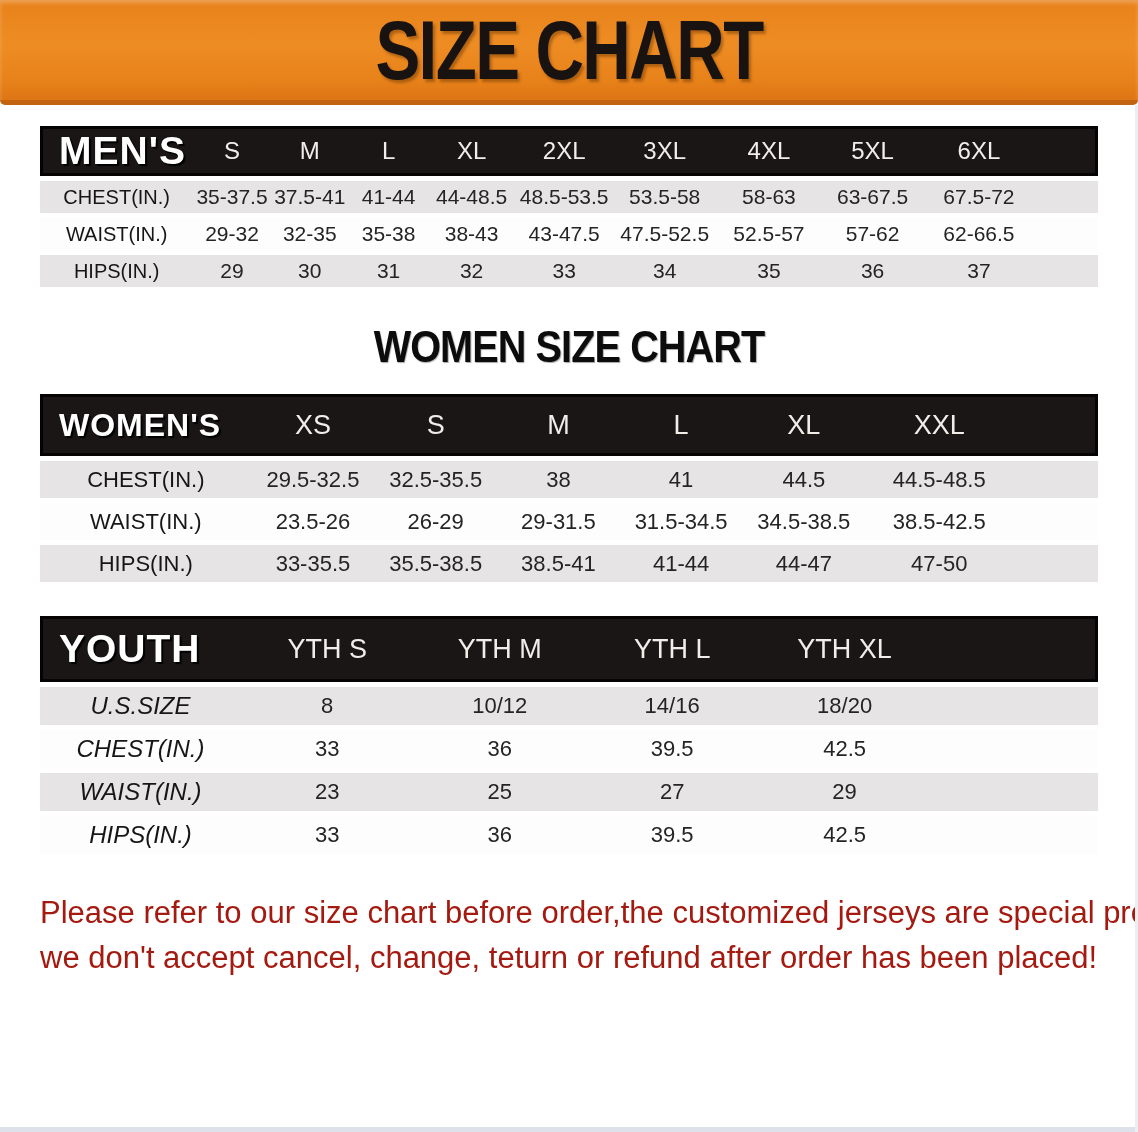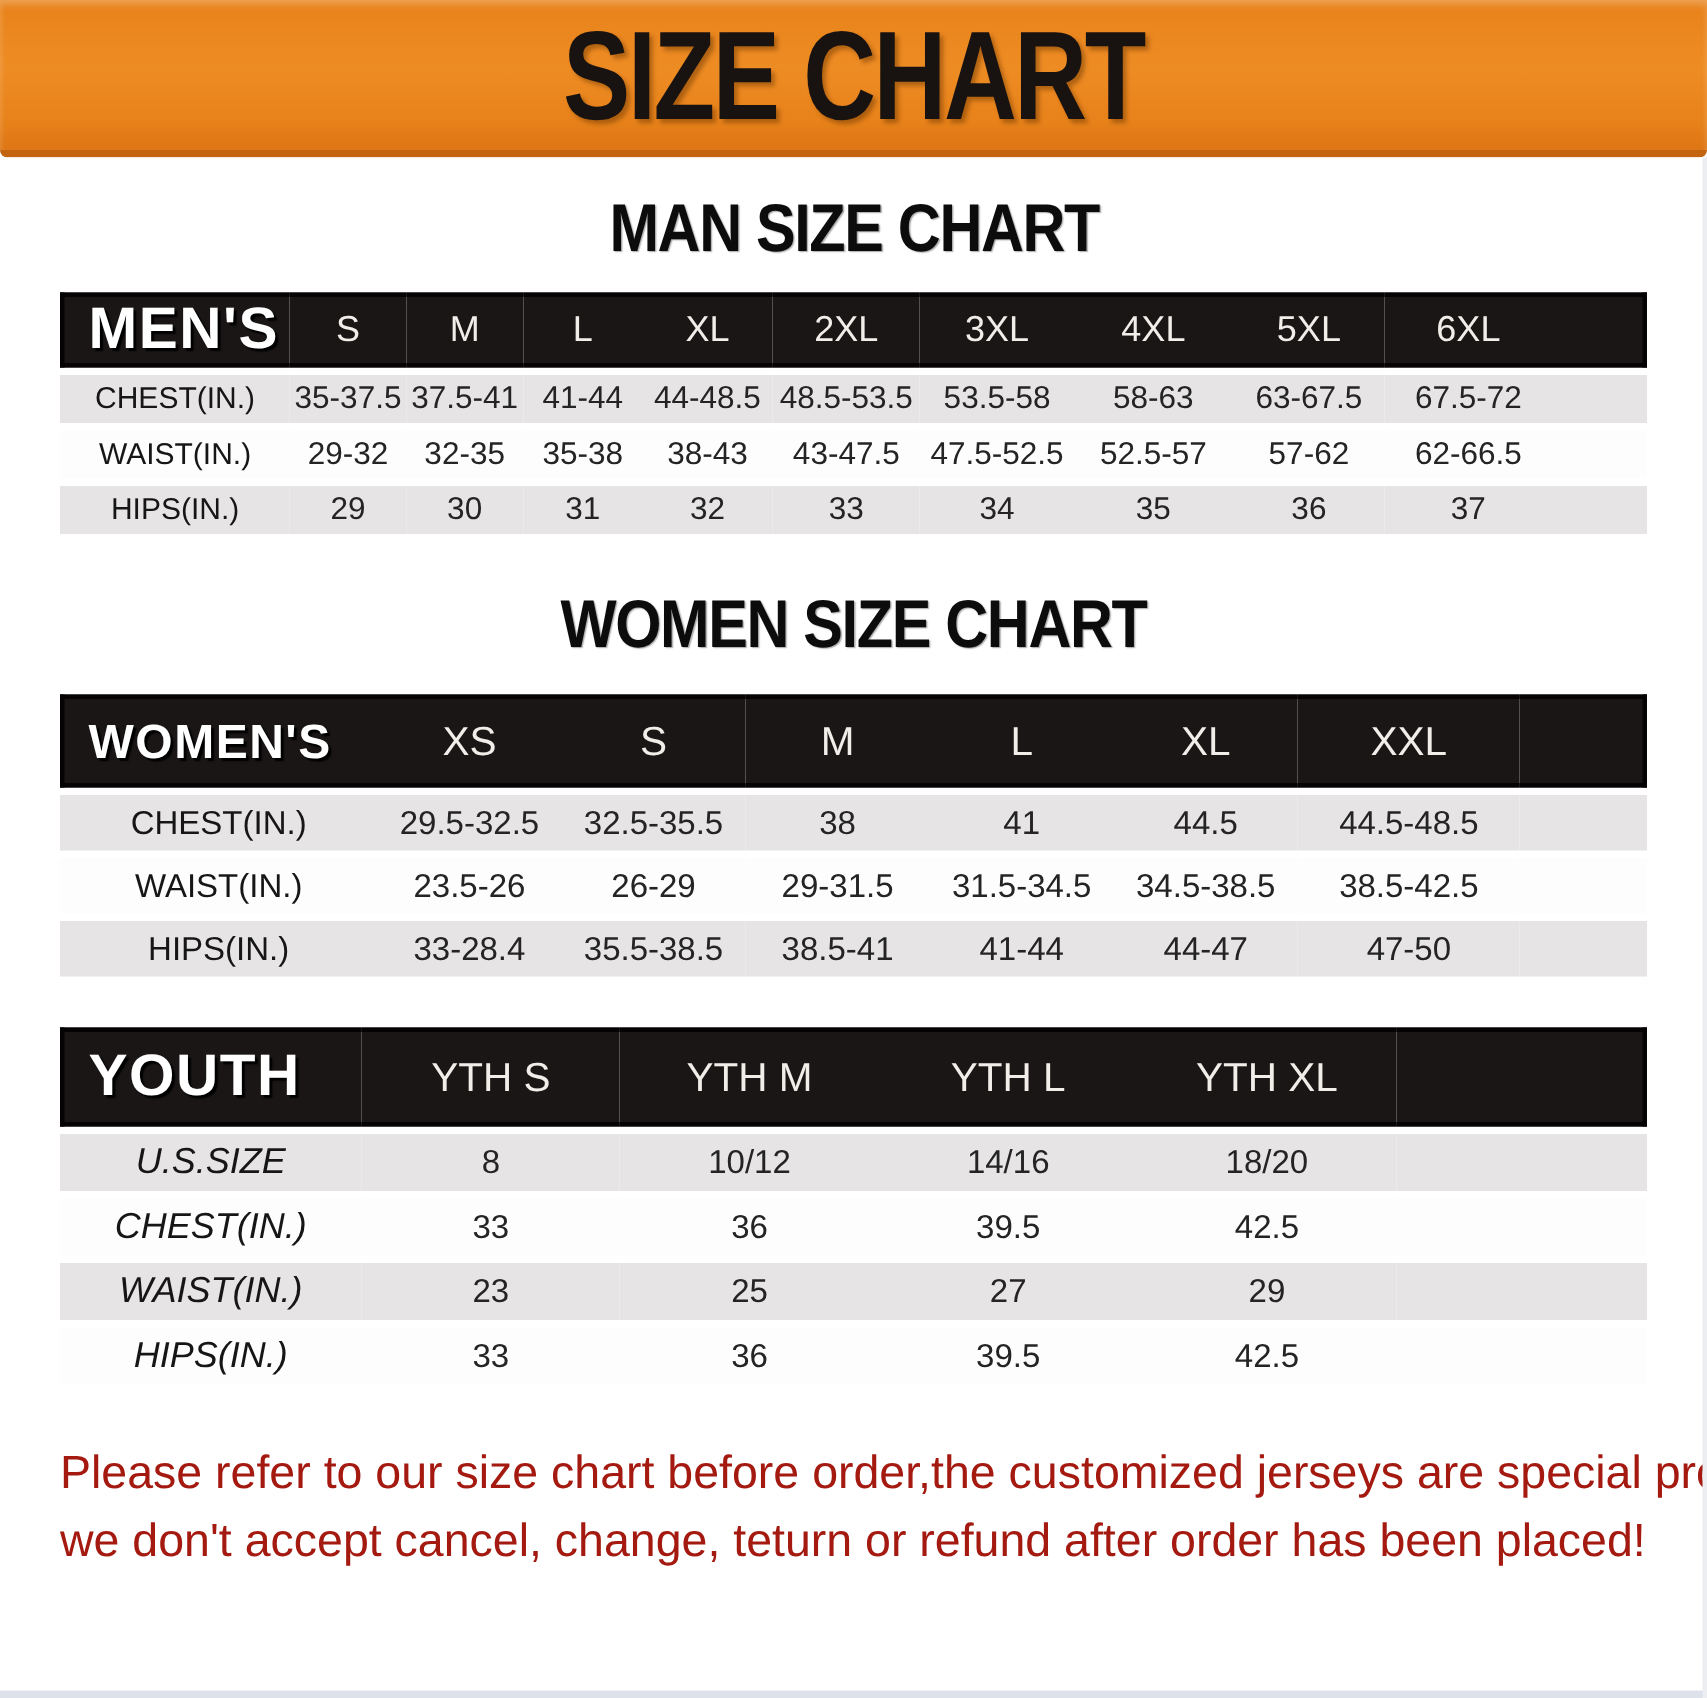--- a/index.html
+++ b/index.html
@@ -135,23 +135,20 @@
   }
 </style>
 </head>
 <body>
 
 <div class="banner">
   <span class="banner-title">SIZE CHART</span>
 </div>
 
 <div id="sec-men">
-  <div class="section-title">
-    <span>MAN SIZE CHART</span>
-  </div>
   <div class="table-wrap">
       <table class="size-table">
         <colgroup>
           <col style="width: 14.5%;">
           <col style="width: 7.3%;">
           <col style="width: 7.4%;">
           <col style="width: 7.5%;">
           <col style="width: 8.2%;">
           <col style="width: 9.3%;">
           <col style="width: 9.7%;">
@@ -264,21 +261,21 @@
             <td>23.5-26</td>
             <td>26-29</td>
             <td>29-31.5</td>
             <td>31.5-34.5</td>
             <td>34.5-38.5</td>
             <td>38.5-42.5</td>
             <td></td>
           </tr>
           <tr class="row-gray">
             <td class="row-label">HIPS(IN.)</td>
-            <td>33-28.4</td>
+            <td>33-35.5</td>
             <td>35.5-38.5</td>
             <td>38.5-41</td>
             <td>41-44</td>
             <td>44-47</td>
             <td>47-50</td>
             <td></td>
           </tr>
         </tbody>
       </table>
     </div>

